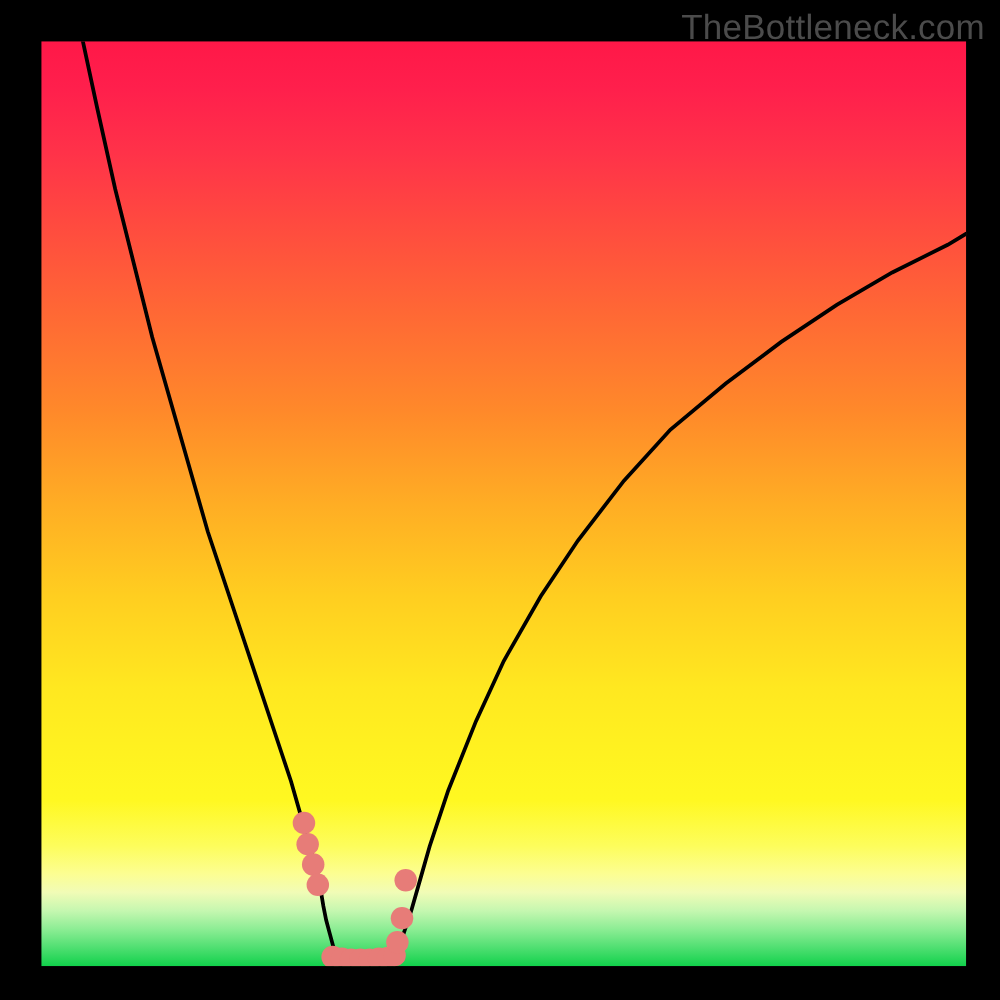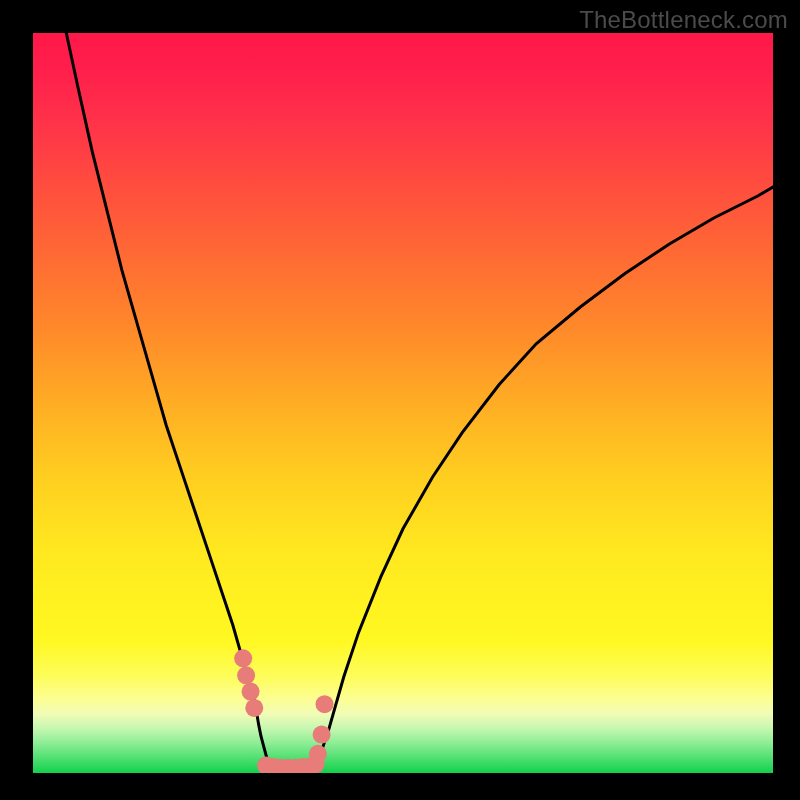--- a/index.html
+++ b/index.html
@@ -50,21 +50,21 @@
       #8ced94 96%,
       #4fdf71 98%,
       #11d14b 100%
     );
   }
   .watermark {
     position: absolute;
     top: 6px;
     right: 12px;
     color: #4b4b4b;
-    font-size: 24px;
+    font-size: 28px;
     font-weight: 500;
     letter-spacing: 0.2px;
     user-select: none;
   }
   svg.curves {
     position: absolute;
     inset: 0;
   }
   .curve-path {
     fill: none;

